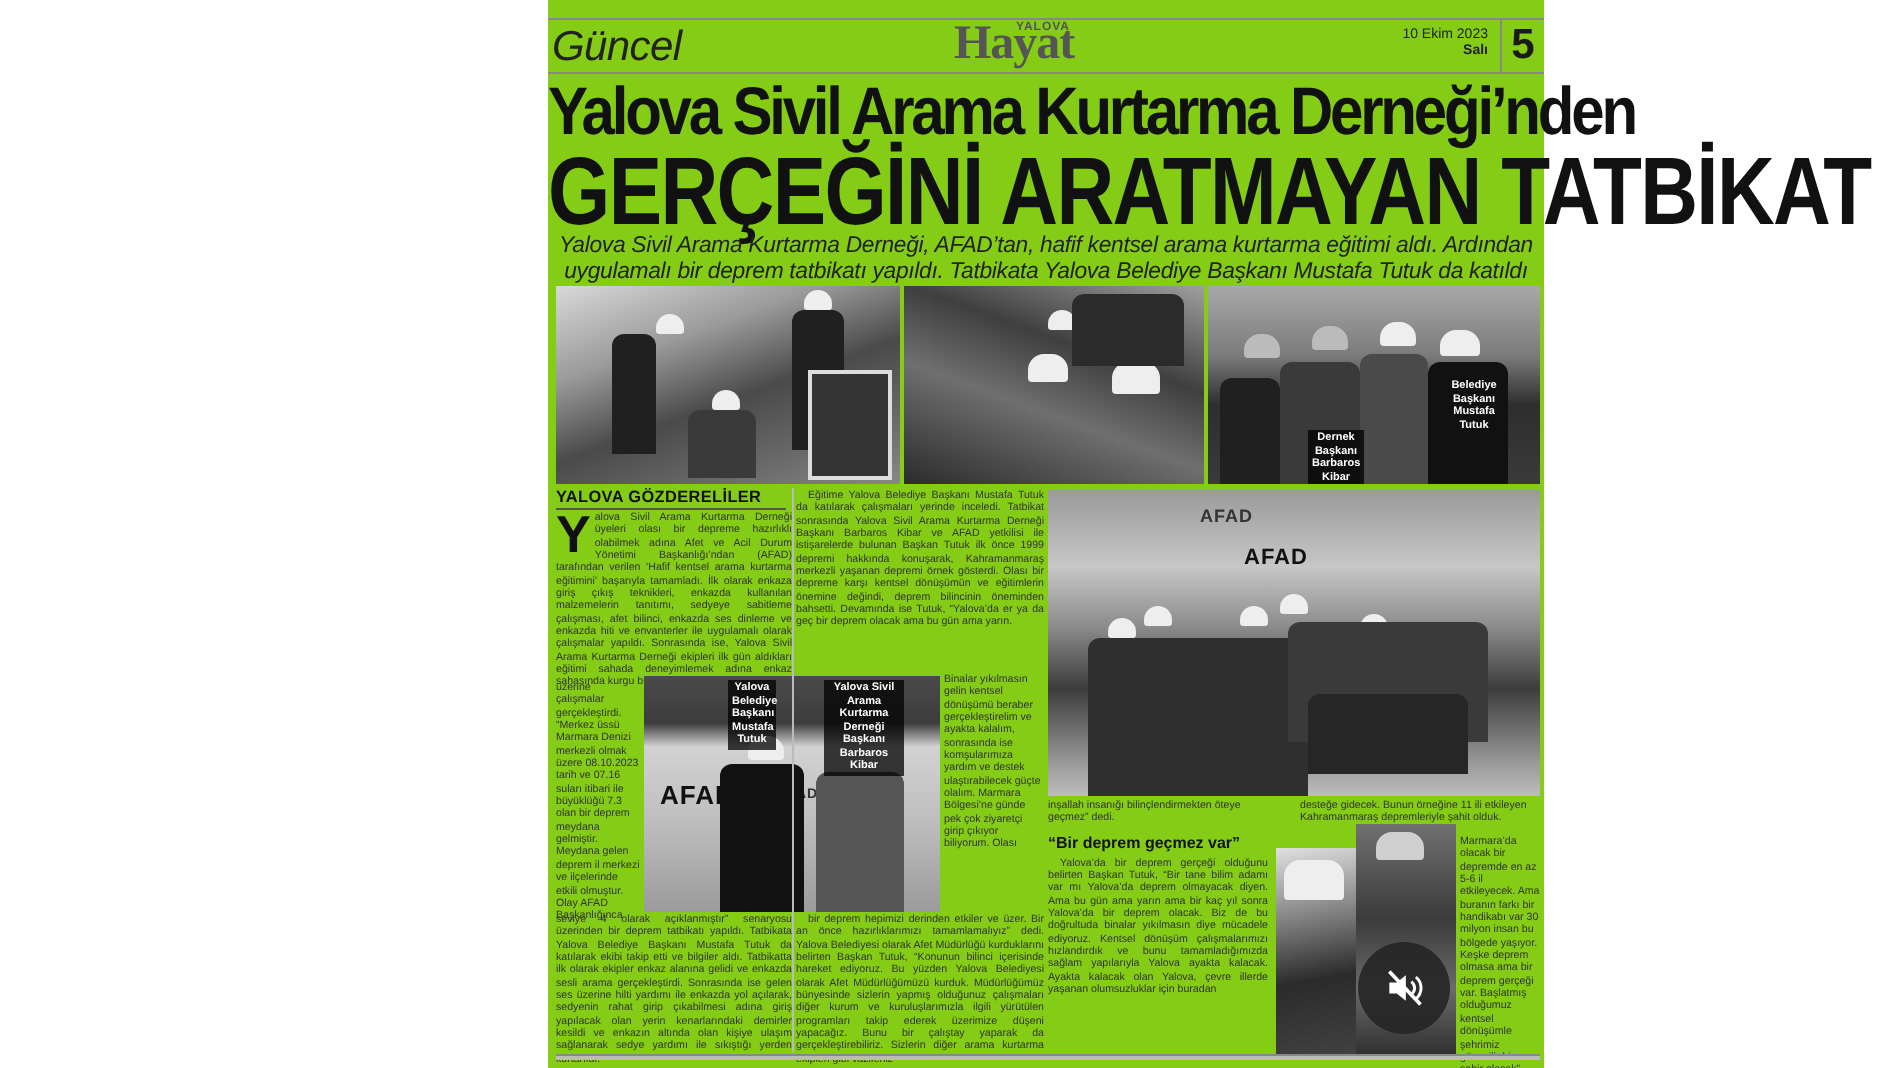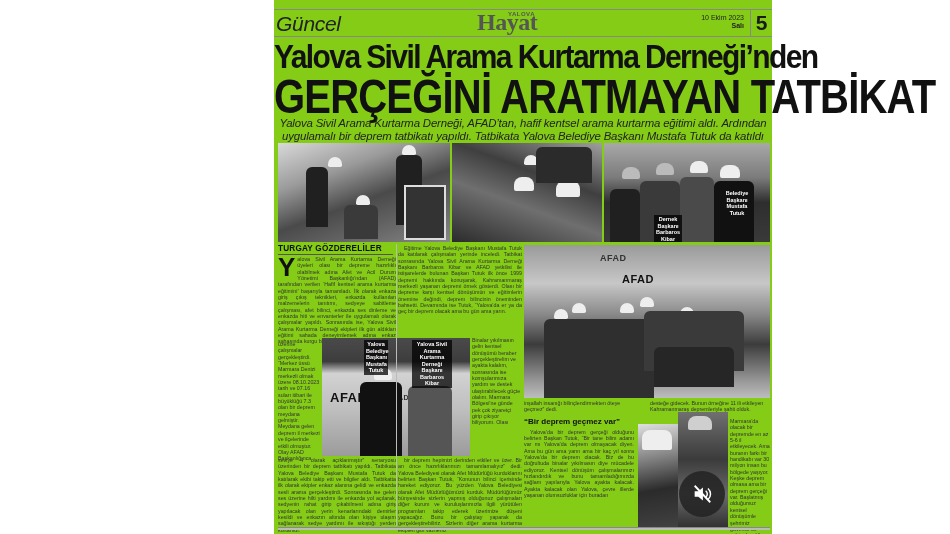--- a/index.html
+++ b/index.html
@@ -122,21 +122,21 @@
     <div class="helmet" style="left:86px;top:18px;width:18px;height:12px;"></div>
     <div class="helmet" style="left:116px;top:22px;width:20px;height:13px;"></div>
     <div class="body-fig" style="left:6px;top:46px;width:30px;height:53px;"></div>
     <div class="body-fig" style="left:36px;top:38px;width:40px;height:61px;background:#3a3a3a;"></div>
     <div class="body-fig" style="left:76px;top:34px;width:34px;height:65px;background:#4a4a4a;"></div>
     <div class="body-fig" style="left:110px;top:38px;width:40px;height:61px;background:#111;"></div>
     <div class="cap" style="left:50px;top:72px;width:28px;">Dernek Başkanı Barbaros Kibar</div>
     <div class="cap" style="left:118px;top:46px;width:30px;background:transparent;">Belediye Başkanı Mustafa Tutuk</div>
   </div>
 
-  <div class="byline">TURGAY GÖZDERELİLER</div>
+  <div class="byline">YALOVA GÖZDERELİLER</div>
 
   <div class="col c1">
     <span class="dropcap">Y</span>
     <span>alova Sivil Arama Kurtarma Derneği üyeleri olası bir depreme hazırlıklı olabilmek adına Afet ve Acil Durum Yönetimi Başkanlığı’ndan (AFAD) tarafından verilen ‘Hafif kentsel arama kurtarma eğitimini’ başarıyla tamamladı. İlk olarak enkaza giriş çıkış teknikleri, enkazda kullanılan malzemelerin tanıtımı, sedyeye sabitleme çalışması, afet bilinci, enkazda ses dinleme ve enkazda hiti ve envanterler ile uygulamalı olarak çalışmalar yapıldı. Sonrasında ise, Yalova Sivil Arama Kurtarma Derneği ekipleri ilk gün aldıkları eğitimi sahada deneyimlemek adına enkaz sahasında kurgu bir senaryo</span>
   </div>
   <div class="col c1-narrow" style="text-align:left;">
     <span>üzerine çalışmalar gerçekleştirdi. “Merkez üssü Marmara Denizi merkezli olmak üzere 08.10.2023 tarih ve 07.16 suları itibari ile büyüklüğü 7.3 olan bir deprem meydana gelmiştir. Meydana gelen deprem il merkezi ve ilçelerinde etkili olmuştur. Olay AFAD Başkanlığınca</span>
   </div>
   <div class="col c1-bot">
     <span>seviye 4 olarak açıklanmıştır” senaryosu üzerinden bir deprem tatbikatı yapıldı. Tatbikata Yalova Belediye Başkanı Mustafa Tutuk da katılarak ekibi takip etti ve bilgiler aldı. Tatbikatta ilk olarak ekipler enkaz alanına gelidi ve enkazda sesli arama gerçekleştirdi. Sonrasında ise gelen ses üzerine hilti yardımı ile enkazda yol açılarak, sedyenin rahat girip çıkabilmesi adına giriş yapılacak olan yerin kenarlarındaki demirler kesildi ve enkazın altında olan kişiye ulaşım sağlanarak sedye yardımı ile sıkıştığı yerden kurtarıldı.</span>

